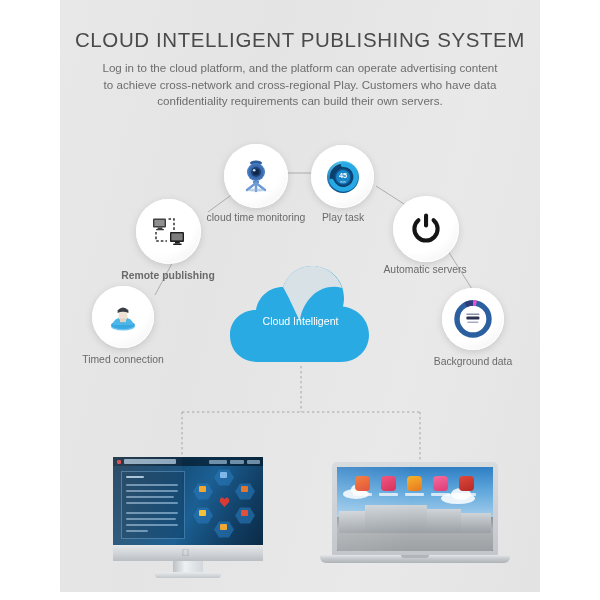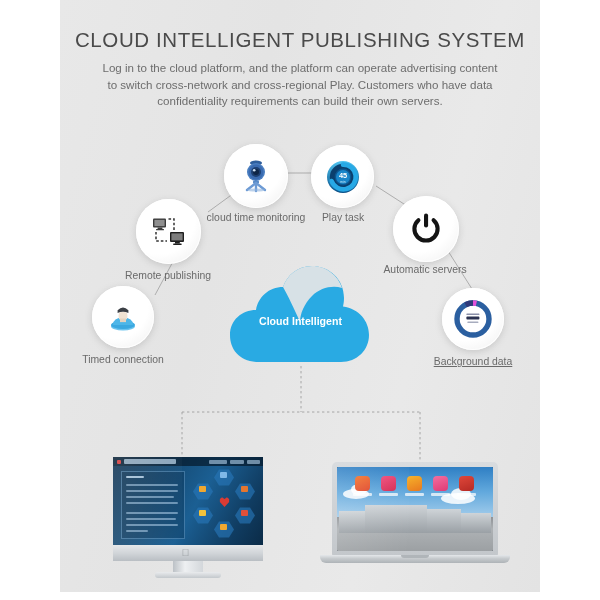--- a/index.html
+++ b/index.html
@@ -35,21 +35,21 @@
     position:absolute;border-radius:50%;
     background:radial-gradient(circle at 36% 30%,#ffffff 0%,#ffffff 58%,#f4f4f4 84%,#ececec 100%);
     box-shadow:0 2px 7px rgba(120,120,120,.28), 0 0 0 1px rgba(255,255,255,.9) inset;
     display:flex;align-items:center;justify-content:center;
   }
   .node-label{
     position:absolute;text-align:center;font-size:10.4px;color:#6a6a6a;white-space:nowrap;
   }
 
   
-  .cloud-wrap{position:absolute;left:168px;top:258px;width:145px;height:108px;font-weight:bold;}
+  .cloud-wrap{position:absolute;left:168px;top:258px;width:145px;height:108px;}
   .cloud-txt{
     position:absolute;left:0;top:57px;width:145px;text-align:center;
     color:#ffffff;font-size:10.6px;line-height:13.4px;
   }
 
   
   .imac{position:absolute;left:47px;top:452px;width:168px;height:128px;}
   .laptop{position:absolute;left:260px;top:462px;width:190px;height:112px;}
 
   
@@ -96,21 +96,21 @@
     background:linear-gradient(180deg,#e4e7ea 0%,#c6cacd 45%,#aeb3b7 100%);}
   .lap-notch{position:absolute;left:81px;top:93px;width:28px;height:3px;border-radius:0 0 3px 3px;background:#b0b5b9;}
 </style>
 </head>
 <body>
 
 <div class="stage">
   <div class="panel">
 
     <div class="title">CLOUD INTELLIGENT PUBLISHING SYSTEM</div>
-    <div class="desc">Log in to the cloud platform, and the platform can operate advertising content to switch cross-network and cross-regional Play. Customers who have data confidentiality requirements can build their own servers.</div>
+    <div class="desc">Log in to the cloud platform, and the platform can operate advertising content to achieve cross-network and cross-regional Play. Customers who have data confidentiality requirements can build their own servers.</div>
 
     <svg class="wires" viewBox="0 0 480 592">
       <g stroke="#9b9b9b" stroke-width="0.9" fill="none" opacity="0.85">
         <path d="M 95,295 L 123,243"></path>
         <path d="M 148,212 L 196,177"></path>
         <path d="M 228,173 L 283,173"></path>
         <path d="M 316,186 L 358,213"></path>
         <path d="M 383,243 L 412,289"></path>
       </g>
       <g stroke="#9a9a9a" stroke-width="1" fill="none" stroke-dasharray="2.4 2.6" opacity="0.85">
@@ -130,21 +130,21 @@
           <rect x="5.6" y="10.5" width="4.8" height="1.5" fill="#3b3b3b"></rect>
           <rect x="4" y="12" width="8" height="1.2" rx="0.5" fill="#3b3b3b"></rect>
           <rect x="18" y="15" width="14" height="10" rx="1" fill="#1f1f1f"></rect>
           <rect x="19.4" y="16.4" width="11.2" height="7" fill="#7d7d7d"></rect>
           <rect x="23" y="25" width="4.8" height="1.6" fill="#1f1f1f"></rect>
           <rect x="21.2" y="26.6" width="8.4" height="1.3" rx="0.5" fill="#1f1f1f"></rect>
           <path d="M16.5 2 L22 2 L22 14" stroke="#333" stroke-width="1.5" fill="none" stroke-dasharray="2.6 2"></path>
           <path d="M4 15 L4 24 L15 24" stroke="#333" stroke-width="1.5" fill="none" stroke-dasharray="2.6 2"></path>
         </svg>
       </div>
-      <div class="node-label" style="left:38px;top:270px;width:140px;">Remote publishing</div>
+      <div class="node-label" style="left:38px;top:270px;width:140px;font-weight:bold;">Remote publishing</div>
     </div>
 
     <div class="node">
       <div class="bubble" style="left:164px;top:144px;width:64px;height:64px;">
         <svg width="32" height="34" viewBox="0 0 32 34">
           <ellipse cx="16" cy="4" rx="6" ry="2.6" fill="#2e5e9c"></ellipse>
           <circle cx="16" cy="13" r="9" fill="#4a7ec0"></circle>
           <circle cx="16" cy="13" r="7.4" fill="#3a6bb0"></circle>
           <circle cx="16" cy="13" r="5" fill="#1d3f70"></circle>
           <circle cx="16" cy="13" r="3" fill="#0e2647"></circle>
@@ -195,21 +195,21 @@
         <svg width="42" height="42" viewBox="0 0 42 42">
           <circle cx="21" cy="21" r="16" fill="none" stroke="#2b5fa0" stroke-width="5.4"></circle>
           <path d="M21 5 A16 16 0 0 0 13.6 6.8" fill="none" stroke="#2f3a7a" stroke-width="5.4"></path>
           <path d="M21 5 A16 16 0 0 1 24.4 5.4" fill="none" stroke="#e250d8" stroke-width="5.4"></path>
           <circle cx="21" cy="21" r="11.4" fill="#ffffff"></circle>
           <rect x="14.4" y="15.4" width="13" height="1.7" rx="0.6" fill="#8a8fa8"></rect>
           <rect x="14.4" y="18.6" width="13" height="3" rx="0.8" fill="#2b3250"></rect>
           <rect x="15.4" y="23.6" width="11" height="1.5" rx="0.5" fill="#a7acbe"></rect>
         </svg>
       </div>
-      <div class="node-label" style="left:343px;top:356px;width:140px;text-decoration:underline;">Background data</div>
+      <div class="node-label" style="left:343px;top:356px;width:140px;">Background data</div>
     </div>
 
     <div class="node">
       <div class="bubble" style="left:32px;top:286px;width:62px;height:62px;">
         <svg width="32" height="32" viewBox="0 0 32 32">
           <ellipse cx="16" cy="25.5" rx="12" ry="4" fill="#6cc4ef"></ellipse>
           <ellipse cx="16" cy="24" rx="12" ry="4" fill="#3aa8e0"></ellipse>
           <path d="M6 24 Q6 16.5 16 16.5 Q26 16.5 26 24 Z" fill="#4db6e8"></path>
           <rect x="11.6" y="11" width="8.8" height="8" rx="3" fill="#f0e2d2"></rect>
           <path d="M10.6 9.2 Q16 3.6 21.4 9.2 L21.4 12 Q16 9.4 10.6 12 Z" fill="#3b3f45"></path>

